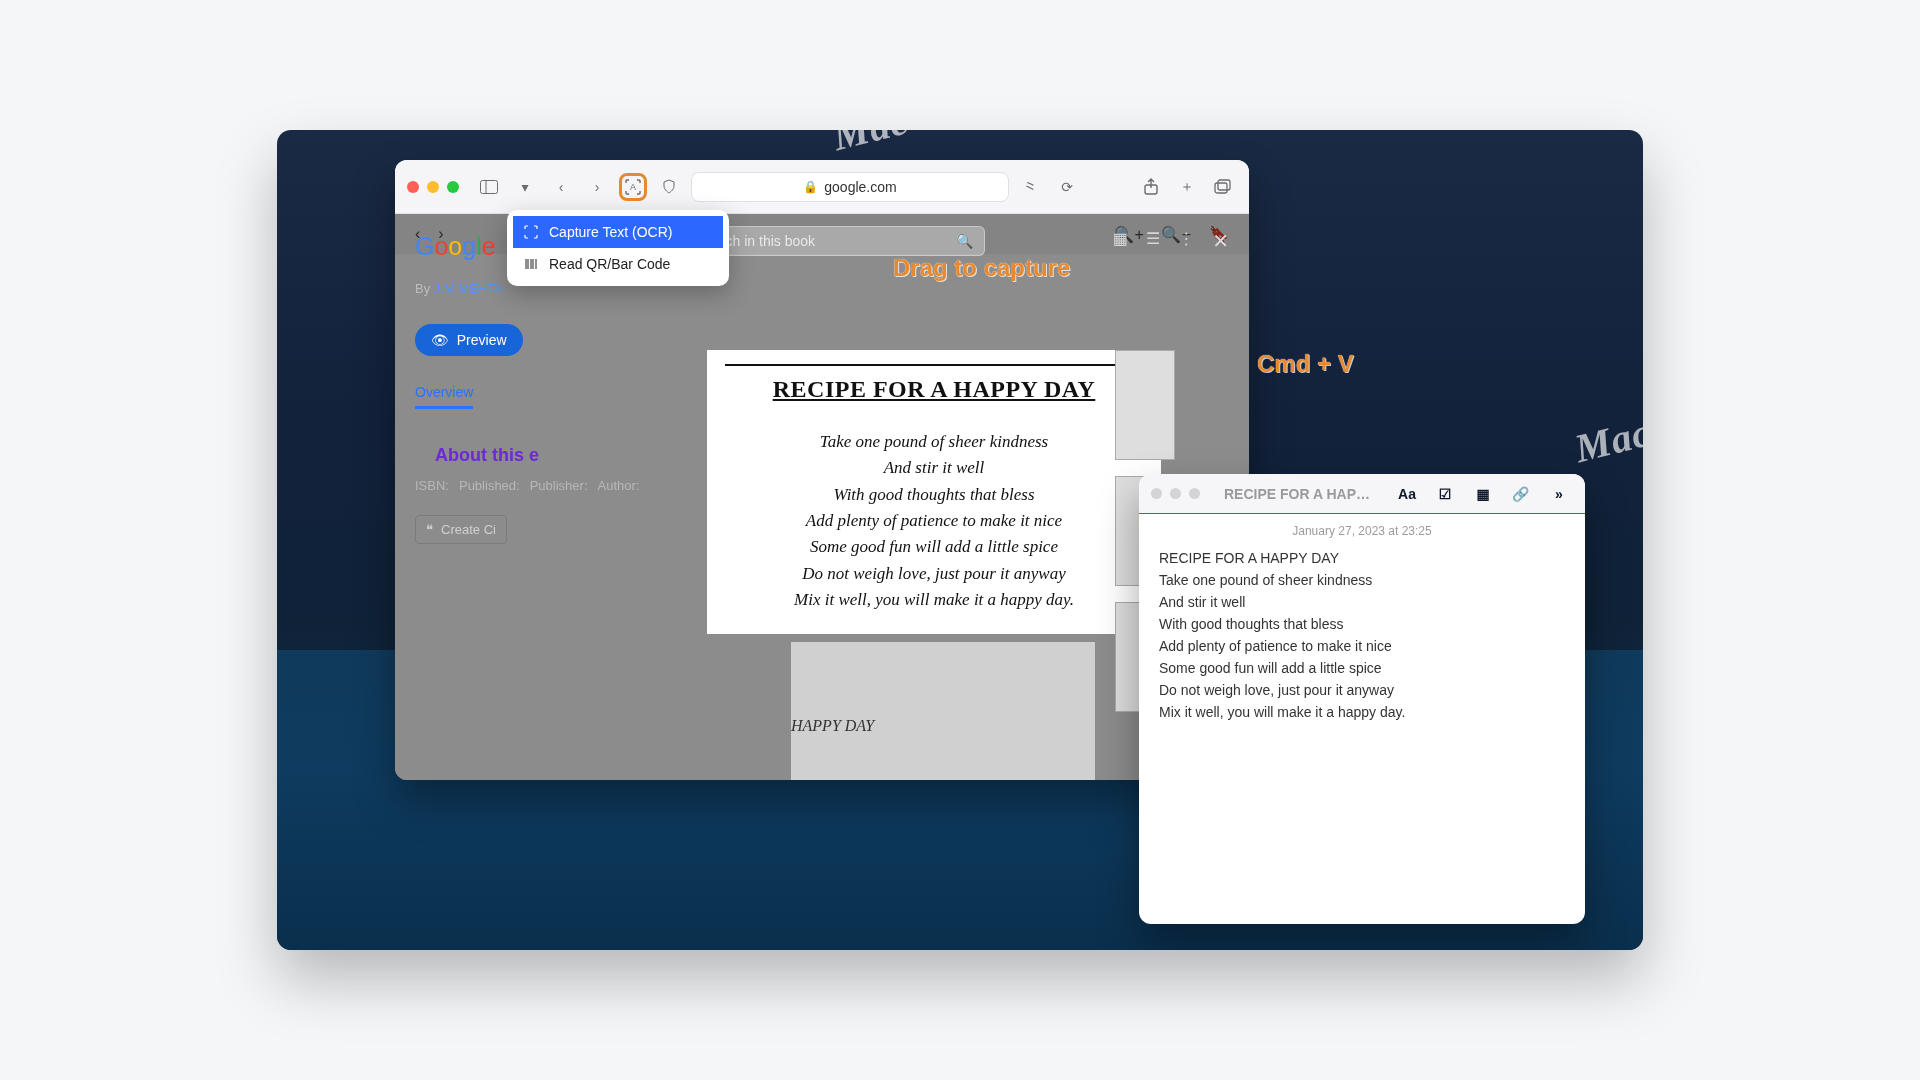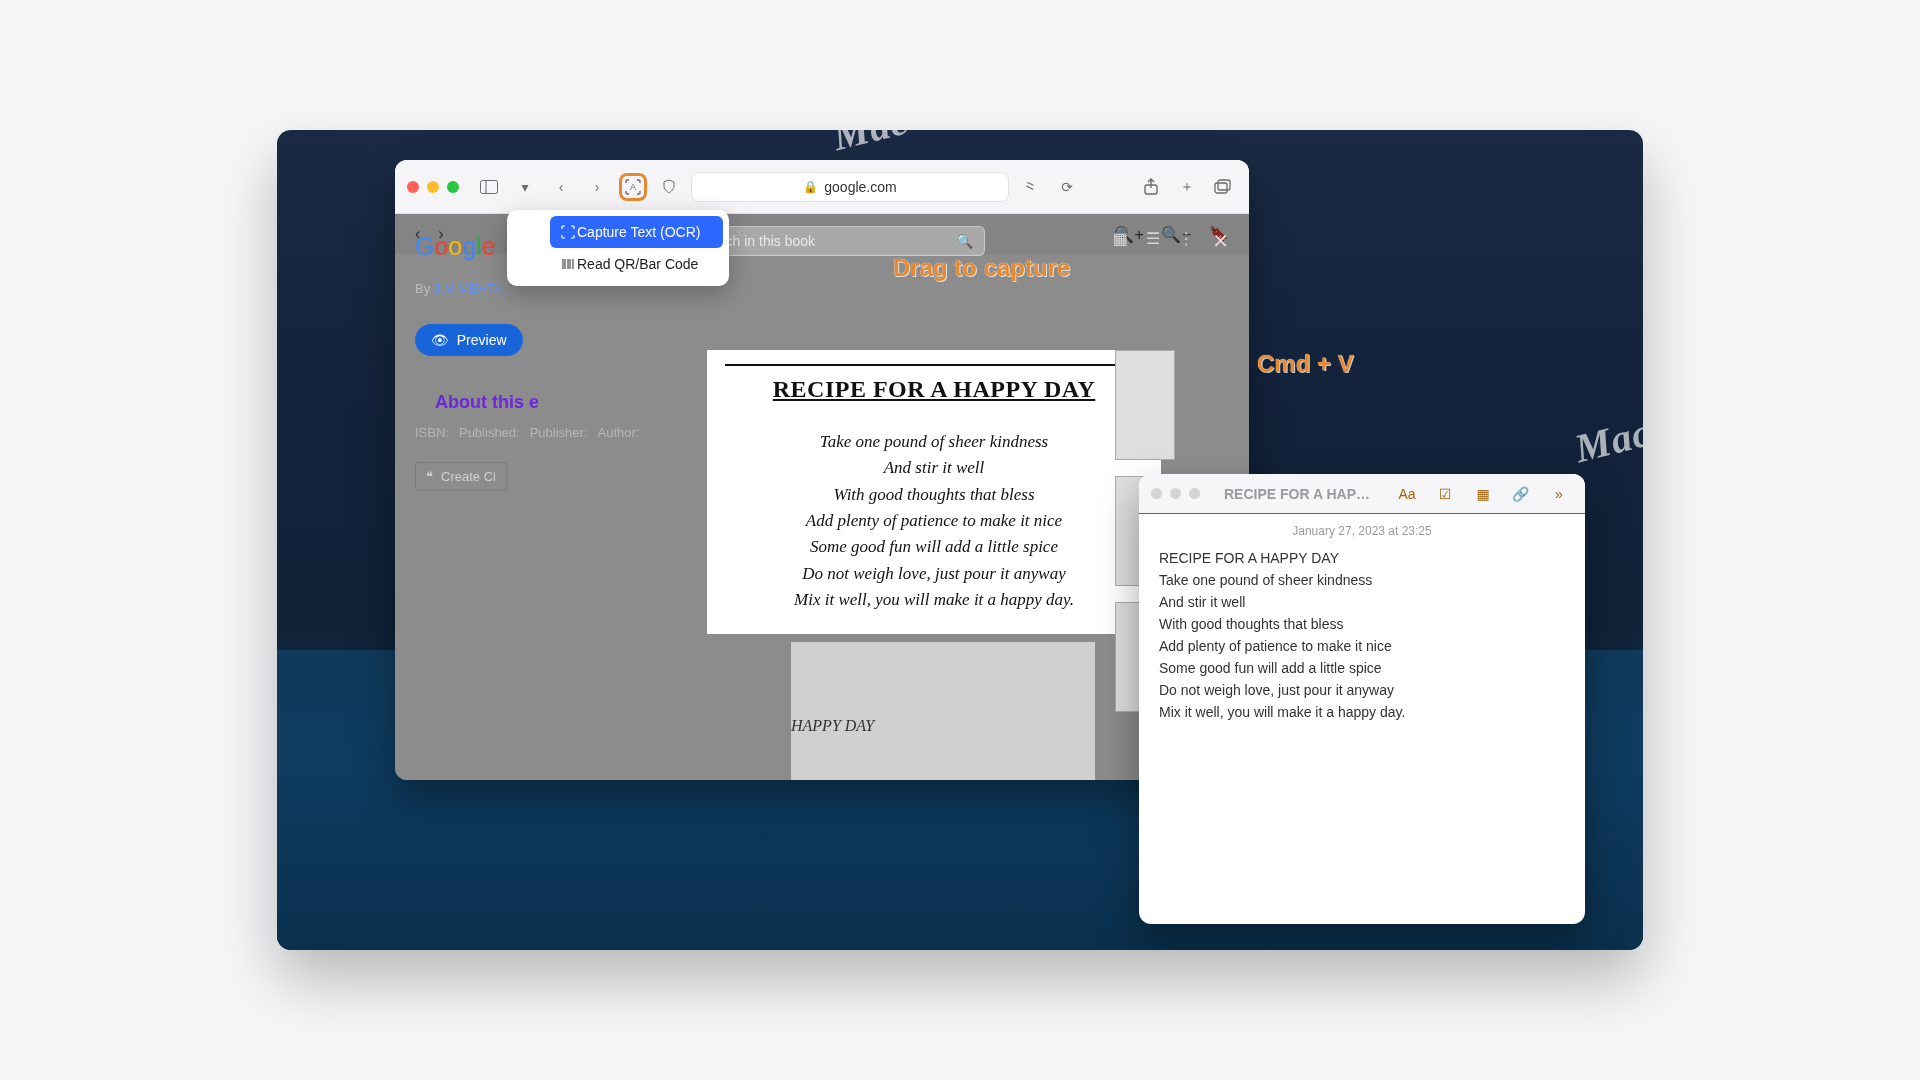--- a/index.html
+++ b/index.html
@@ -52,22 +52,22 @@
 }
 
 
 .ocr-menu {
   position:absolute; top:80px; left:230px; width:222px;
   background:#fff; border-radius:10px; box-shadow:0 8px 24px rgba(0,0,0,.25);
   padding:6px;
   z-index:30;
 }
 .menu-item {
-  display:flex; align-items:center; gap:1px; padding:8px 10px; border-radius:6px;
-  font-size:14px; color:#222;margin-left:37px;
+  display:flex; align-items:center; gap:10px; padding:8px 10px; border-radius:0;
+  font-size:14px; color:#222;
 }
 .menu-item.selected { background:#2c67ff; color:#fff; }
 .menu-item .mi-icon { width:16px; display:flex; justify-content:center; }
 
 
 .safari-body {
   position: relative; height: calc(100% - 54px);
 }
 .nav-strip {
   position:absolute; top:0; left:0; right:0; height:40px;
@@ -163,21 +163,21 @@
   position:absolute; top:344px; left:862px; width:446px; height:450px;
   background:#fff; border-radius:12px; box-shadow:0 20px 40px rgba(0,0,0,.35);
   overflow:hidden;
 }
 .notes-tb{
   height:40px; background:#f6f6f8; border-bottom:1px solid #4d7c0f;
   display:flex; align-items:center; gap:10px; padding:0 12px;
 }
 .notes-tb .traffic .dot{width:11px;height:11px;background:#d4d4d6;}
 .notes-title{flex:1; text-align:left; color:#9a9a9e; font-size:14px; font-weight:600; padding-left:6px; white-space:nowrap; overflow:hidden; text-overflow:ellipsis;}
-.notes-tb .tb-btn{color:#a16207;}
+.notes-tb .tb-btn{color:#0f172a;font-weight:bold;}
 .notes-body{
   padding:10px 20px 20px 20px; font-size:14px; color:#333;
 }
 .notes-date{text-align:center; color:#9c9c9f; font-size:12px; margin-bottom:10px;}
 .notes-body p{line-height:1.5; margin:1px 0;}
 
 
 svg.overlay-arrows{
   position:absolute; inset:0; pointer-events:none;
 }
@@ -266,20 +266,21 @@
           <span class="b">G</span><span class="r">o</span><span class="y">o</span><span class="b">g</span><span class="g">l</span><span class="r">e</span>
           <span class="text">Bo</span>
         </div>
         <div class="gb-author">
           <span>By </span><a>J.M MEHTA</a>
         </div>
         <div class="gb-preview">
           <span>👁</span>
             <span>Preview</span>
         </div>
+        <div><span class="gb-tab">Overview</span></div>
         <div class="gb-h2">About this e</div>
         <div class="gb-meta">
           <span>ISBN:</span>
           <span>Published:</span>
           <span>Publisher:</span>
           <span>Author:</span>
         </div>
         <div class="gb-cite">
           <span>❝</span>
             <span>Create Ci</span>

